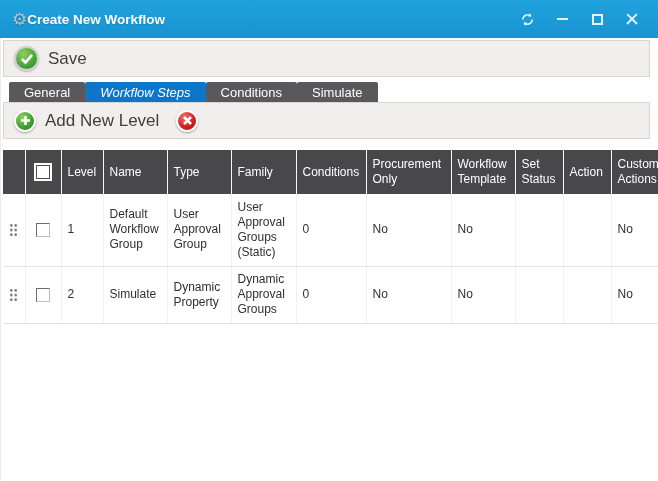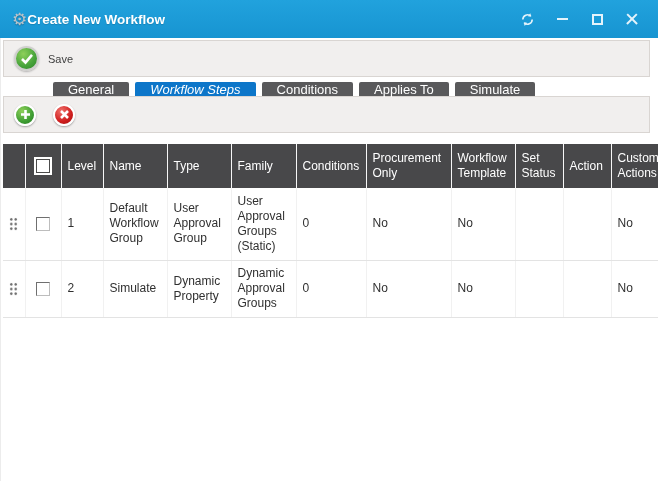--- a/index.html
+++ b/index.html
@@ -31,21 +31,21 @@
   .close-glyph::before { transform:rotate(45deg); }
   .close-glyph::after  { transform:rotate(-45deg); }
 
   .content { flex:1; border-left:1px solid #ececec; padding-top:2px; background:#fff; }
 
   
   .toolbar {
     background:#f1efee; border:1px solid #d9d5d2;
     height:37px; display:flex; align-items:center;
     margin:0 8px 0 2px; padding:0 10px; gap:9px;
-    color:#3f3f3f; font-size:11px;
+    color:#3f3f3f; font-size:17px;
   }
   .tb-label { color:#3f3f3f; }
   .icon-circle {
     border-radius:50%; display:flex; align-items:center; justify-content:center; flex:0 0 auto;
   }
   .save-icon {
     width:25px; height:25px;
     background:radial-gradient(circle at 35% 28%, #8ed05a, #46a33a 60%, #2e8527);
     border:2px solid #cfcfcd; box-shadow:0 1px 2px rgba(0,0,0,.25);
   }
@@ -54,21 +54,21 @@
     background:radial-gradient(circle at 35% 28%, #8ed05a, #3f9e33 60%, #277a20);
     border:2px solid #fff; box-shadow:0 1px 2px rgba(0,0,0,.35);
   }
   .remove-icon {
     width:22px; height:22px;
     background:radial-gradient(circle at 35% 28%, #f0706a, #cf1d1d 60%, #9d0f0f);
     border:2px solid #fff; box-shadow:0 1px 2px rgba(0,0,0,.35);
   }
 
   
-  .tabs { display:flex; gap:6px; padding:5px 0 0 8px; height:19px; flex:0 0 auto;margin-left:44px; }
+  .tabs { display:flex; padding:5px 0 0 8px; height:25px; flex:0 0 auto; }
   .tab {
     background:#59595b; color:#fff; font-size:13px;
     padding:0 15px; display:flex; align-items:center;
     border-radius:2px 2px 0 0; cursor:pointer; white-space:nowrap;
   }
   .tab.active { background:#0d76c9;font-style:italic; }
 
   
   .grid-wrap { width:656px; margin-left:2px; margin-top:11px; overflow:hidden; }
   table { border-collapse:collapse; table-layout:fixed; width:690px; }
@@ -139,30 +139,30 @@
           <polyline points="2,6 5.5,9.5 12,1.8" fill="none" stroke="#ffffff" stroke-width="2.6"></polyline>
         </svg>
       </span>
       <span class="tb-label">Save</span>
     </div>
 
     <div class="tabs">
       <div class="tab">General</div>
       <div class="tab active">Workflow Steps</div>
       <div class="tab">Conditions</div>
-      <div class="tab">Applies To</div>
       <div class="tab">Simulate</div>
     </div>
 
     <div class="toolbar">
       <span class="icon-circle add-icon">
         <svg width="11" height="11" viewBox="0 0 11 11">
           <path d="M5.5 1v9M1 5.5h9" stroke="#ffffff" stroke-width="2.6"></path>
         </svg>
       </span>
+      <span class="tb-label">Add New Level</span>
       <span class="icon-circle remove-icon" style="margin-left:8px;">
         <svg width="11" height="11" viewBox="0 0 11 11">
           <path d="M2 2l7 7M9 2l-7 7" stroke="#ffffff" stroke-width="2.6"></path>
         </svg>
       </span>
     </div>
 
     <div class="grid-wrap">
       <table>
         <colgroup>

